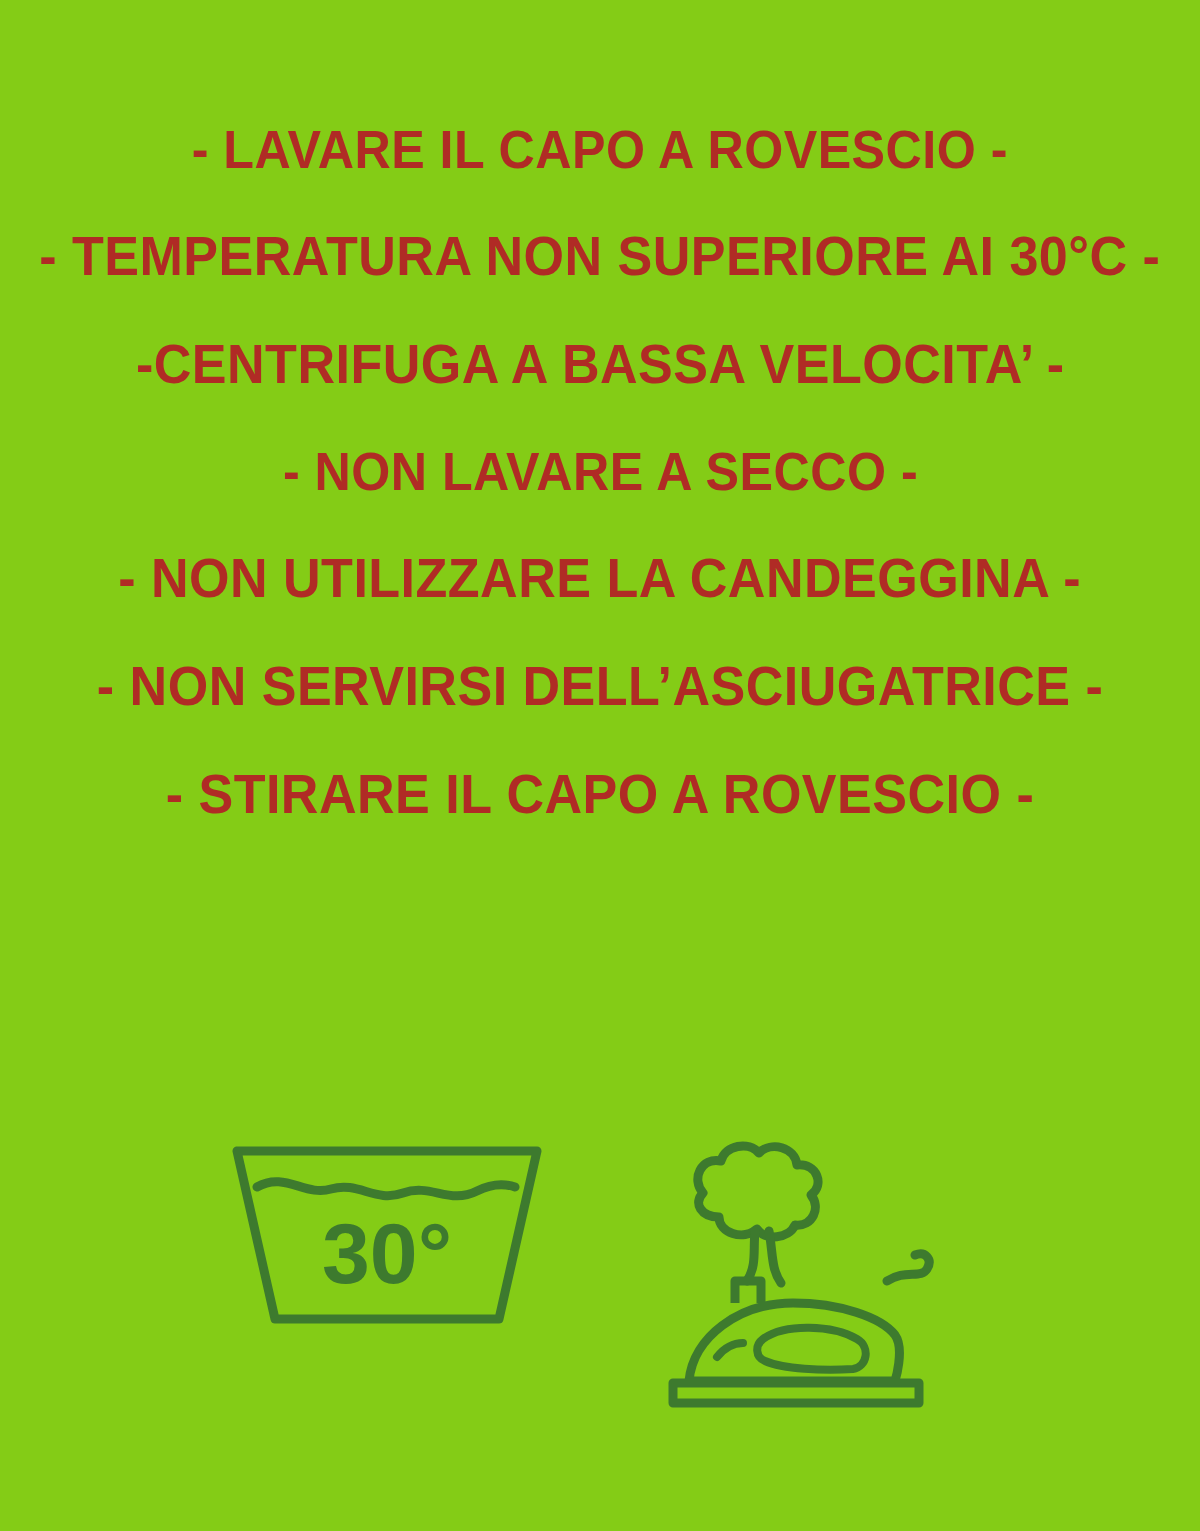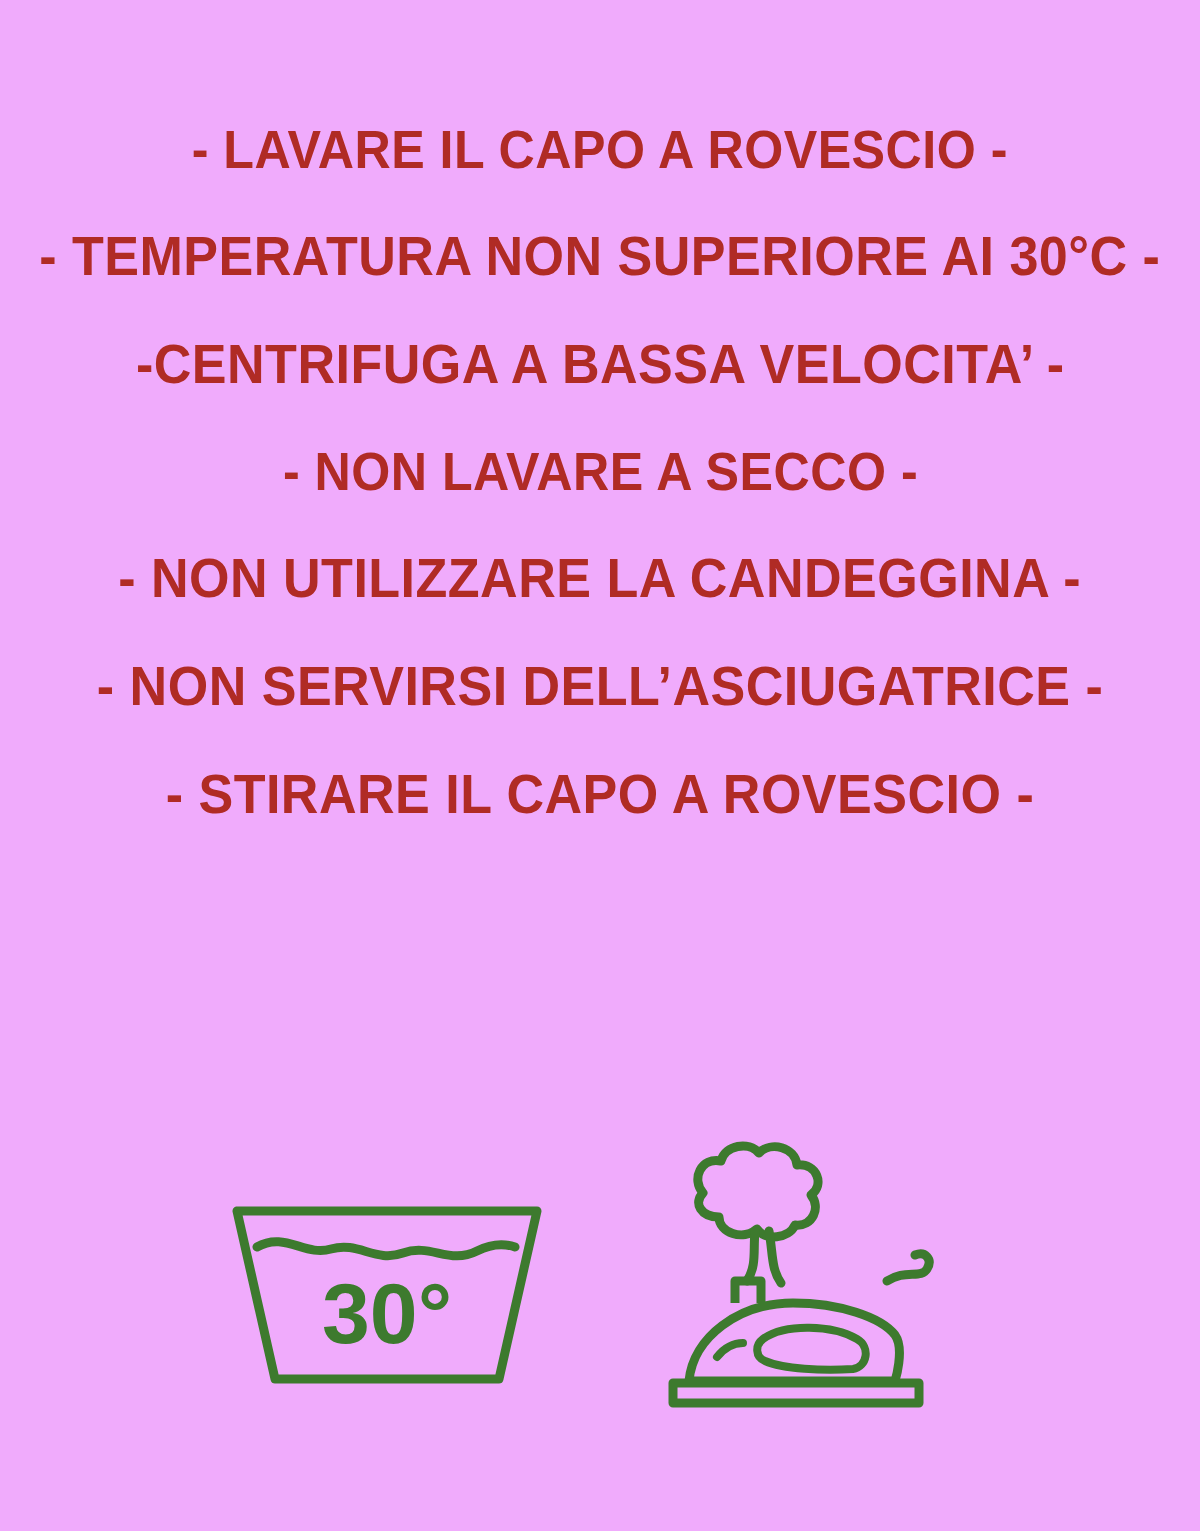--- a/index.html
+++ b/index.html
@@ -10,21 +10,21 @@
   body {
     width: 1200px;
     height: 1531px;
     font-family: "Liberation Sans", sans-serif;
     overflow: hidden;
   }
   .page {
     position: relative;
     width: 1200px;
     height: 1531px;
-    background: #f0abfc;
+    background: #84cc16;
     box-sizing: border-box;
   }
   .instructions {
     padding-top: 96px;
     display: flex;
     flex-direction: column;
     align-items: center;
     gap: 0;
   }
   .line {
@@ -44,21 +44,21 @@
   .line.big {
     font-size: 56px;
   }
   .symbols {
     position: absolute;
     left: 0;
     right: 0;
     bottom: 80px;
     display: flex;
     justify-content: center;
-    align-items: center;
+    align-items: flex-start;
     gap: 96px;
   }
   .symbol {
     display: block;
   }
   .wash-symbol-wrap, .iron-symbol-wrap {
     display: flex;
     align-items: flex-end;
     justify-content: center;
   }

